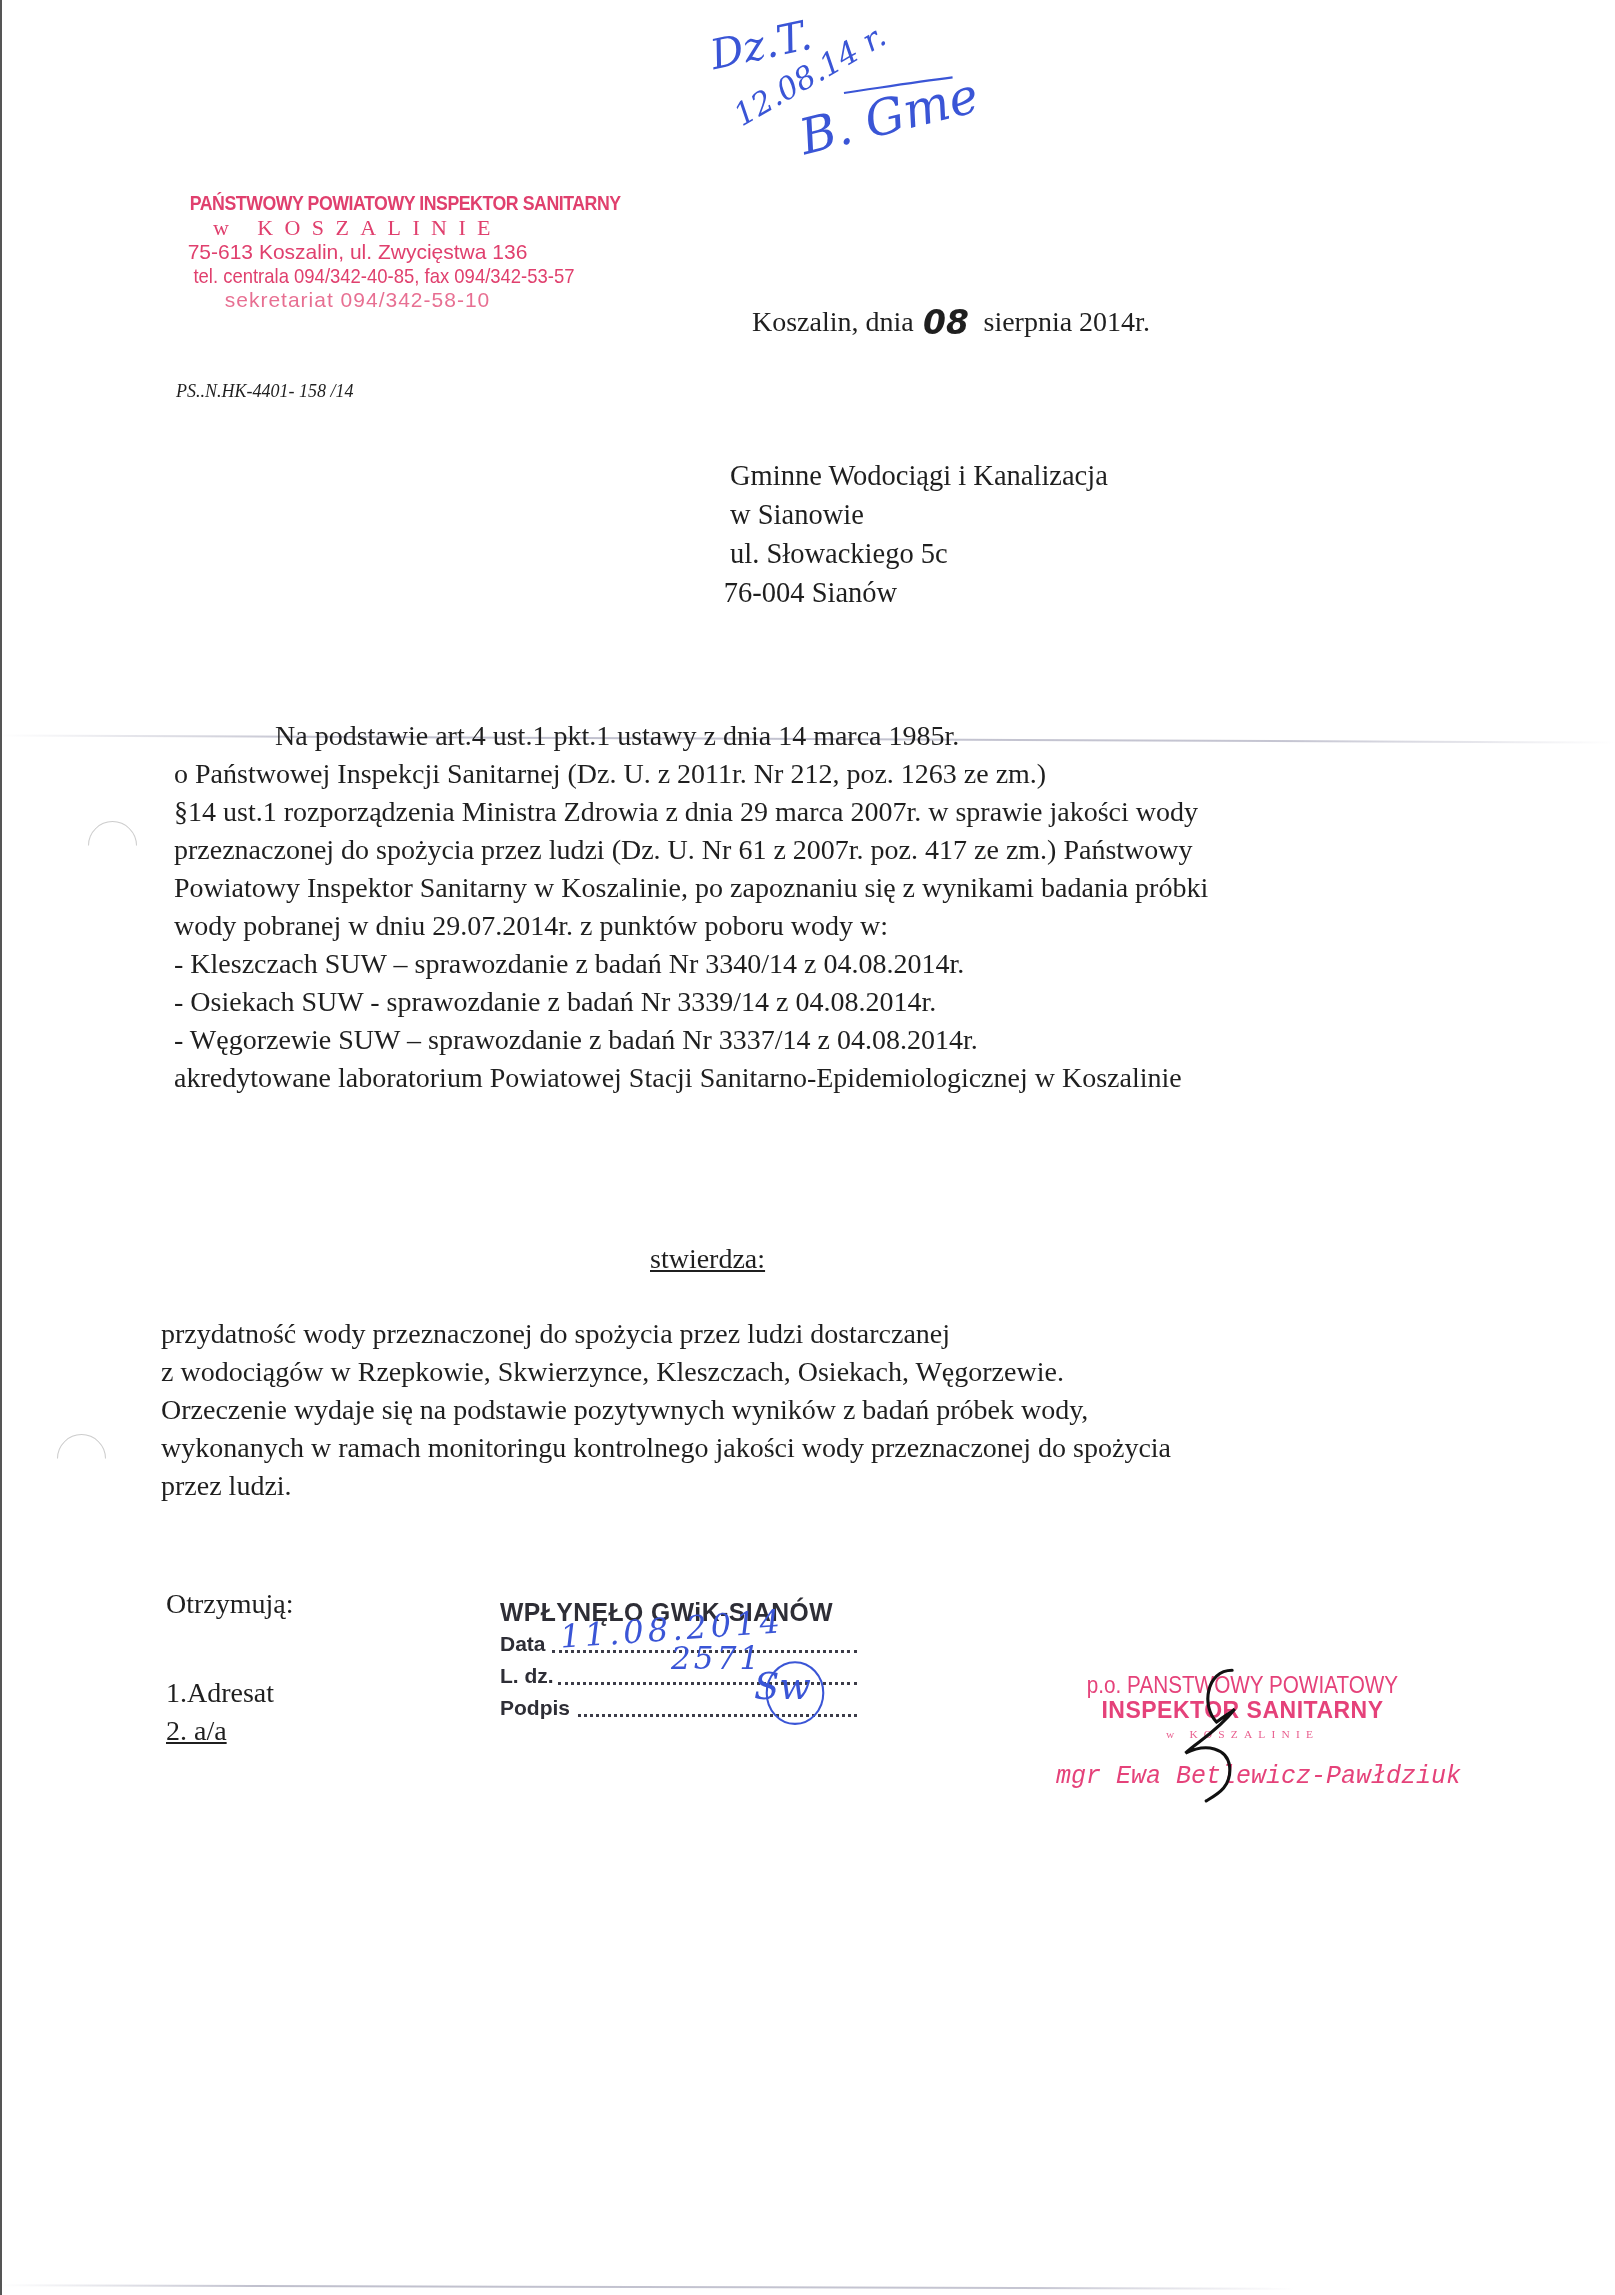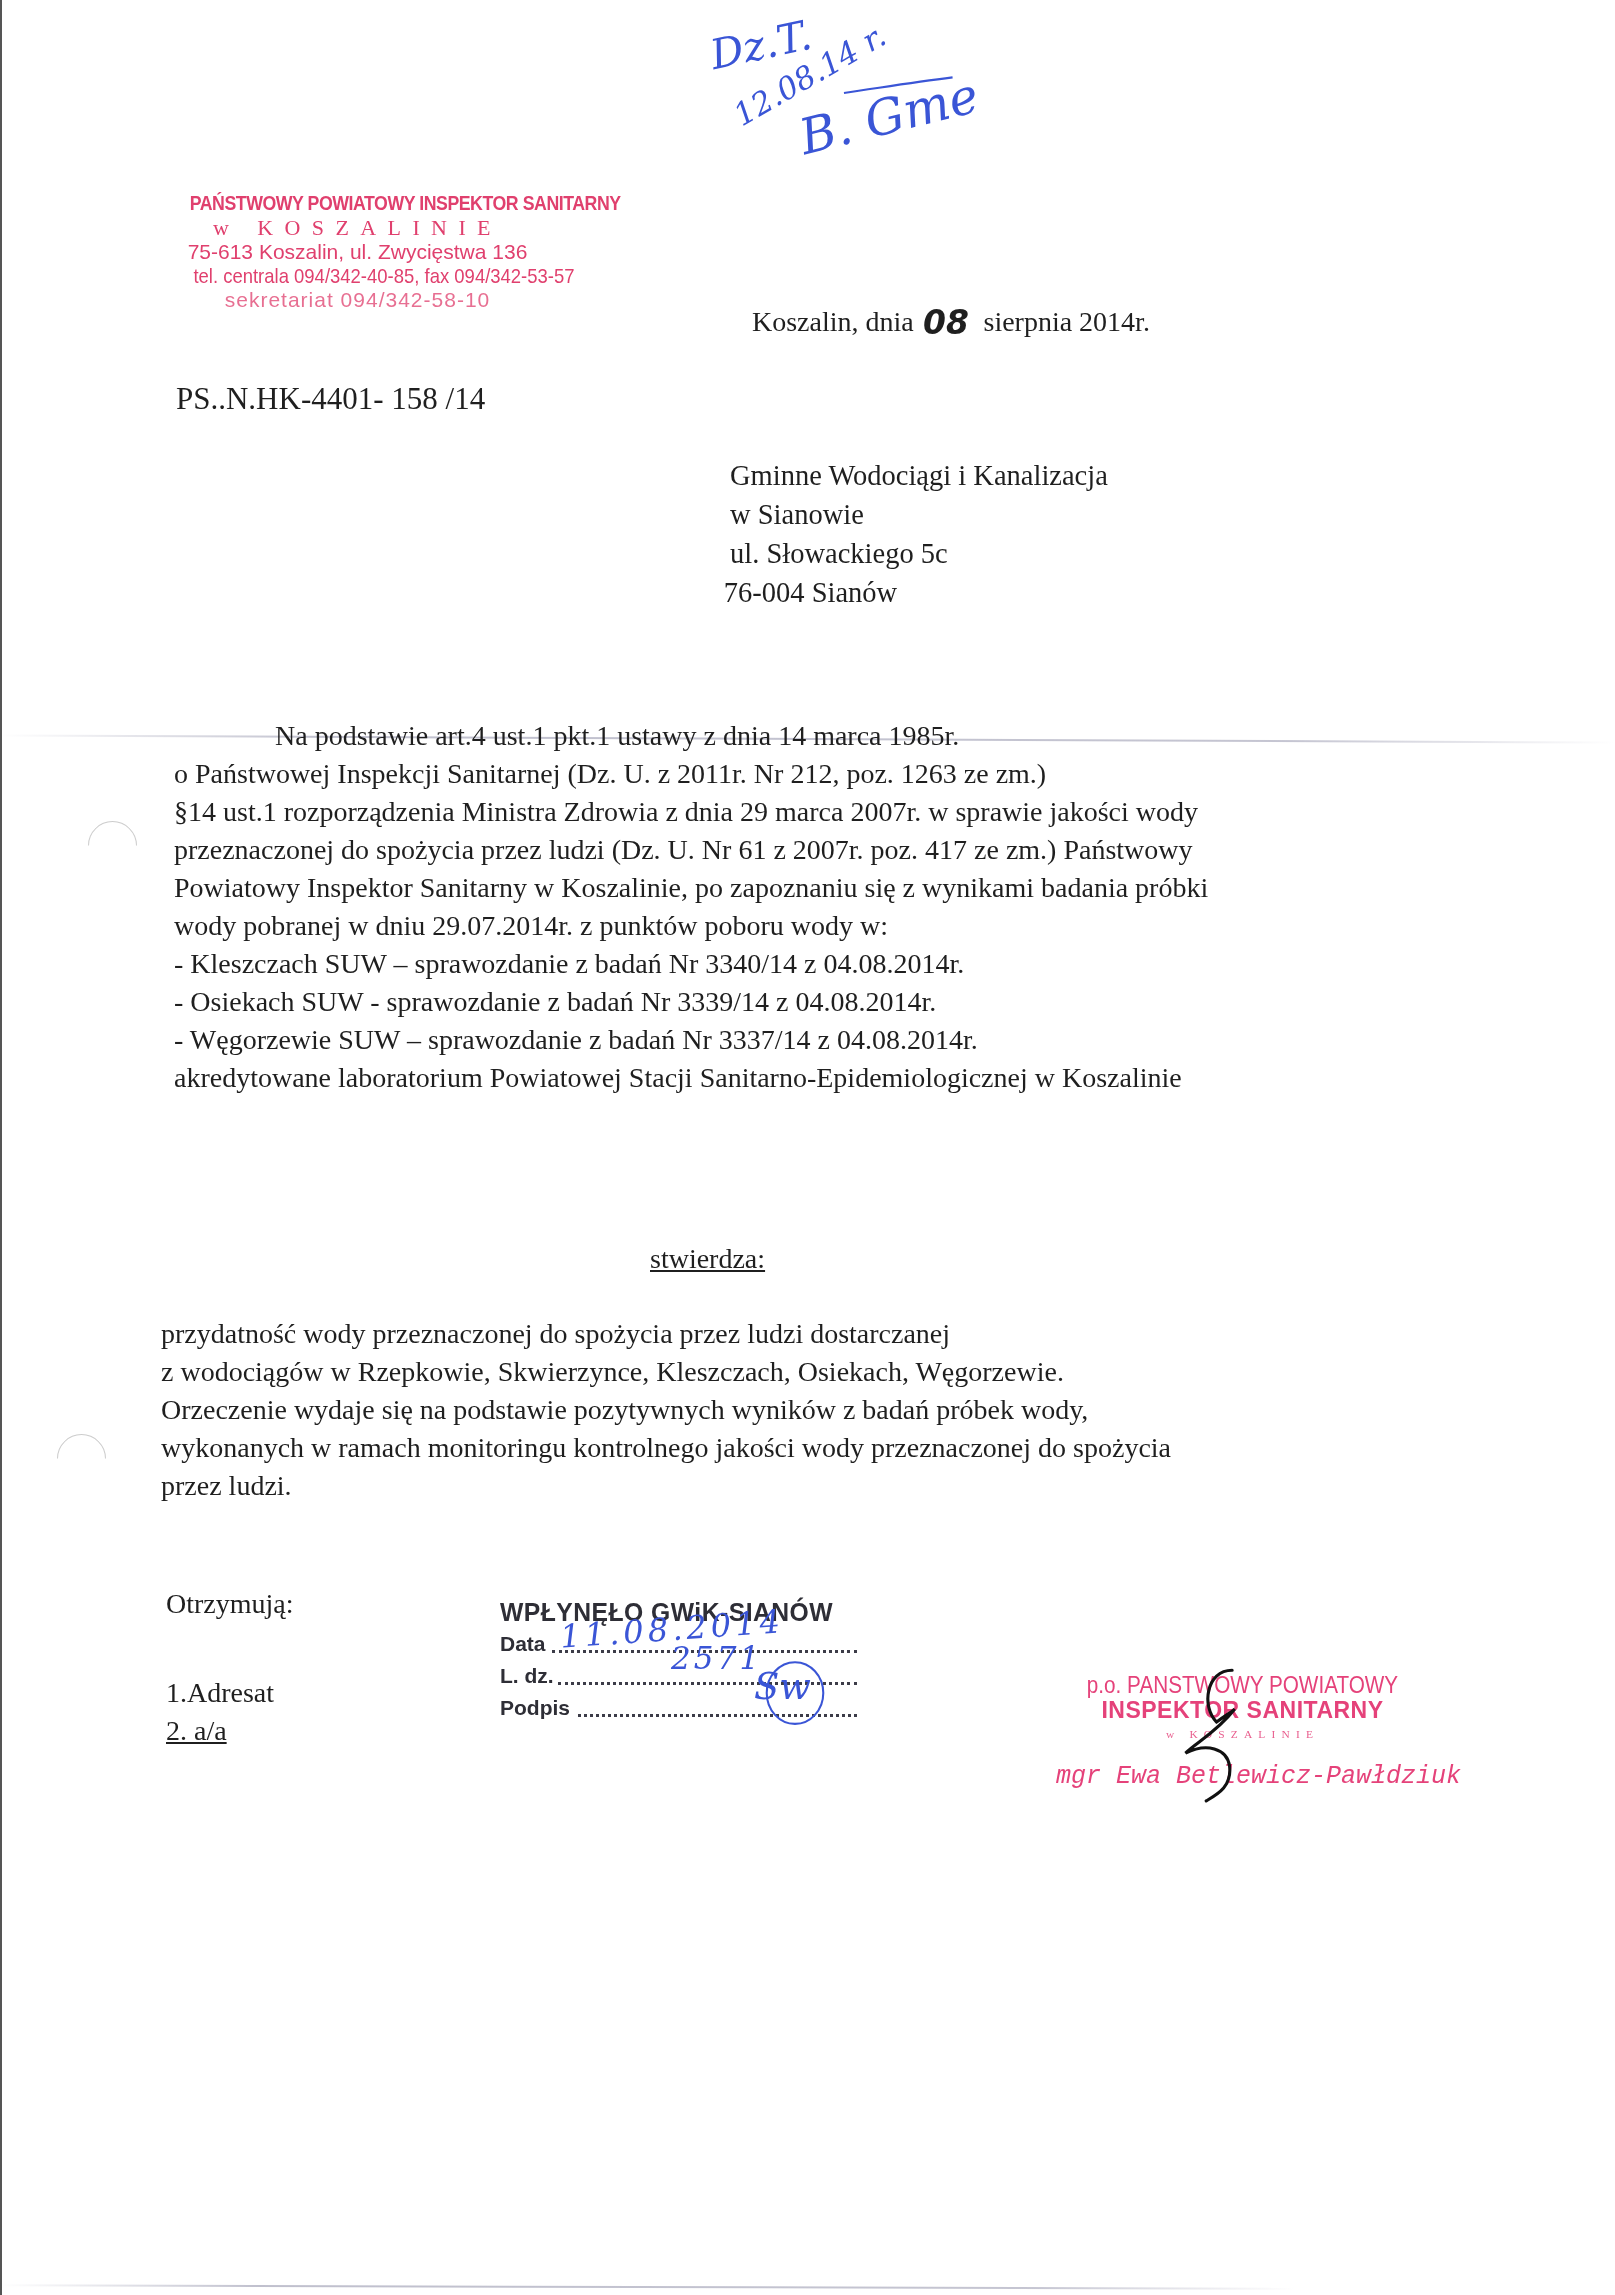--- a/index.html
+++ b/index.html
@@ -15,21 +15,21 @@
   .hdr-stamp .l2 { font-family: "Liberation Serif", serif; font-size: 22px; letter-spacing: 11.4px; }
   .hdr-stamp .l3, .hdr-stamp .l4, .hdr-stamp .l5 { font-family: "Liberation Sans", sans-serif; font-size: 21px; white-space: nowrap; }
   .hdr-stamp .l4 { transform: scaleX(0.88); transform-origin: center; }
   .hdr-stamp .l5 { opacity: 0.75; letter-spacing: 1px; }
 
   .handwritten-blue { position: absolute; color: #3a55d6; font-family: "DejaVu Serif", serif; font-style: italic; }
 
   .place-date { position: absolute; left: 752px; top: 303px; font-size: 28px; white-space: nowrap; }
   .place-date .day { font-family: "DejaVu Sans", sans-serif; font-size: 33px; font-style: italic; font-weight: bold; margin: 0 14.5px 0 9.3px; vertical-align: -3.1px; }
 
-  .ref-no { position: absolute; left: 176px; top: 381px; font-size: 31px; white-space: nowrap; }
+  .ref-no { position: absolute; left: 176px; top: 381px; font-size: 18px; white-space: nowrap; font-style: italic; }
 
   .recipient { position: absolute; left: 730px; top: 456px; font-size: 28.5px; line-height: 39px; }
   .recipient div { white-space: nowrap; }
   .recipient .zip { margin-left: -6.2px; }
 
   .body-text { position: absolute; left: 161px; font-size: 28px; line-height: 38px; white-space: nowrap; }
   .para1 { top: 717px; margin-left: 13px; }
   .para1 .indent { padding-left: 101px; }
   .stwierdza { position: absolute; left: 650px; top: 1243px; font-size: 28px; text-decoration: underline; }
   .para2 { top: 1315px; }

